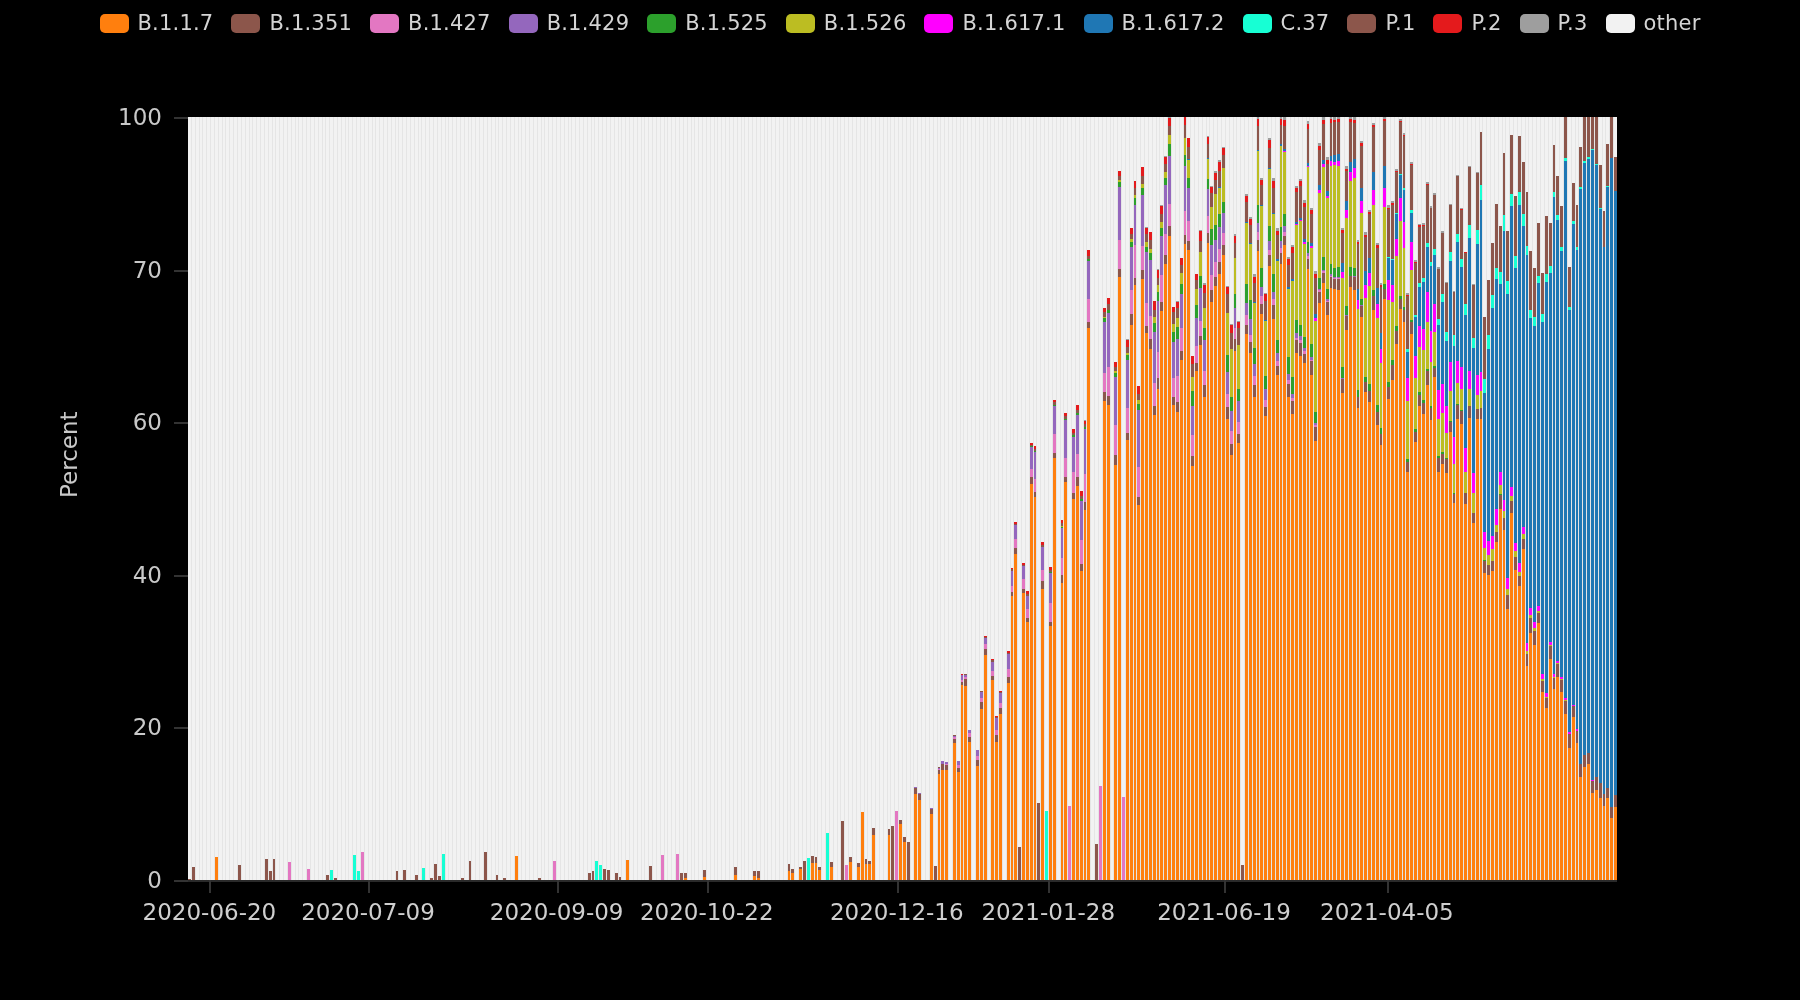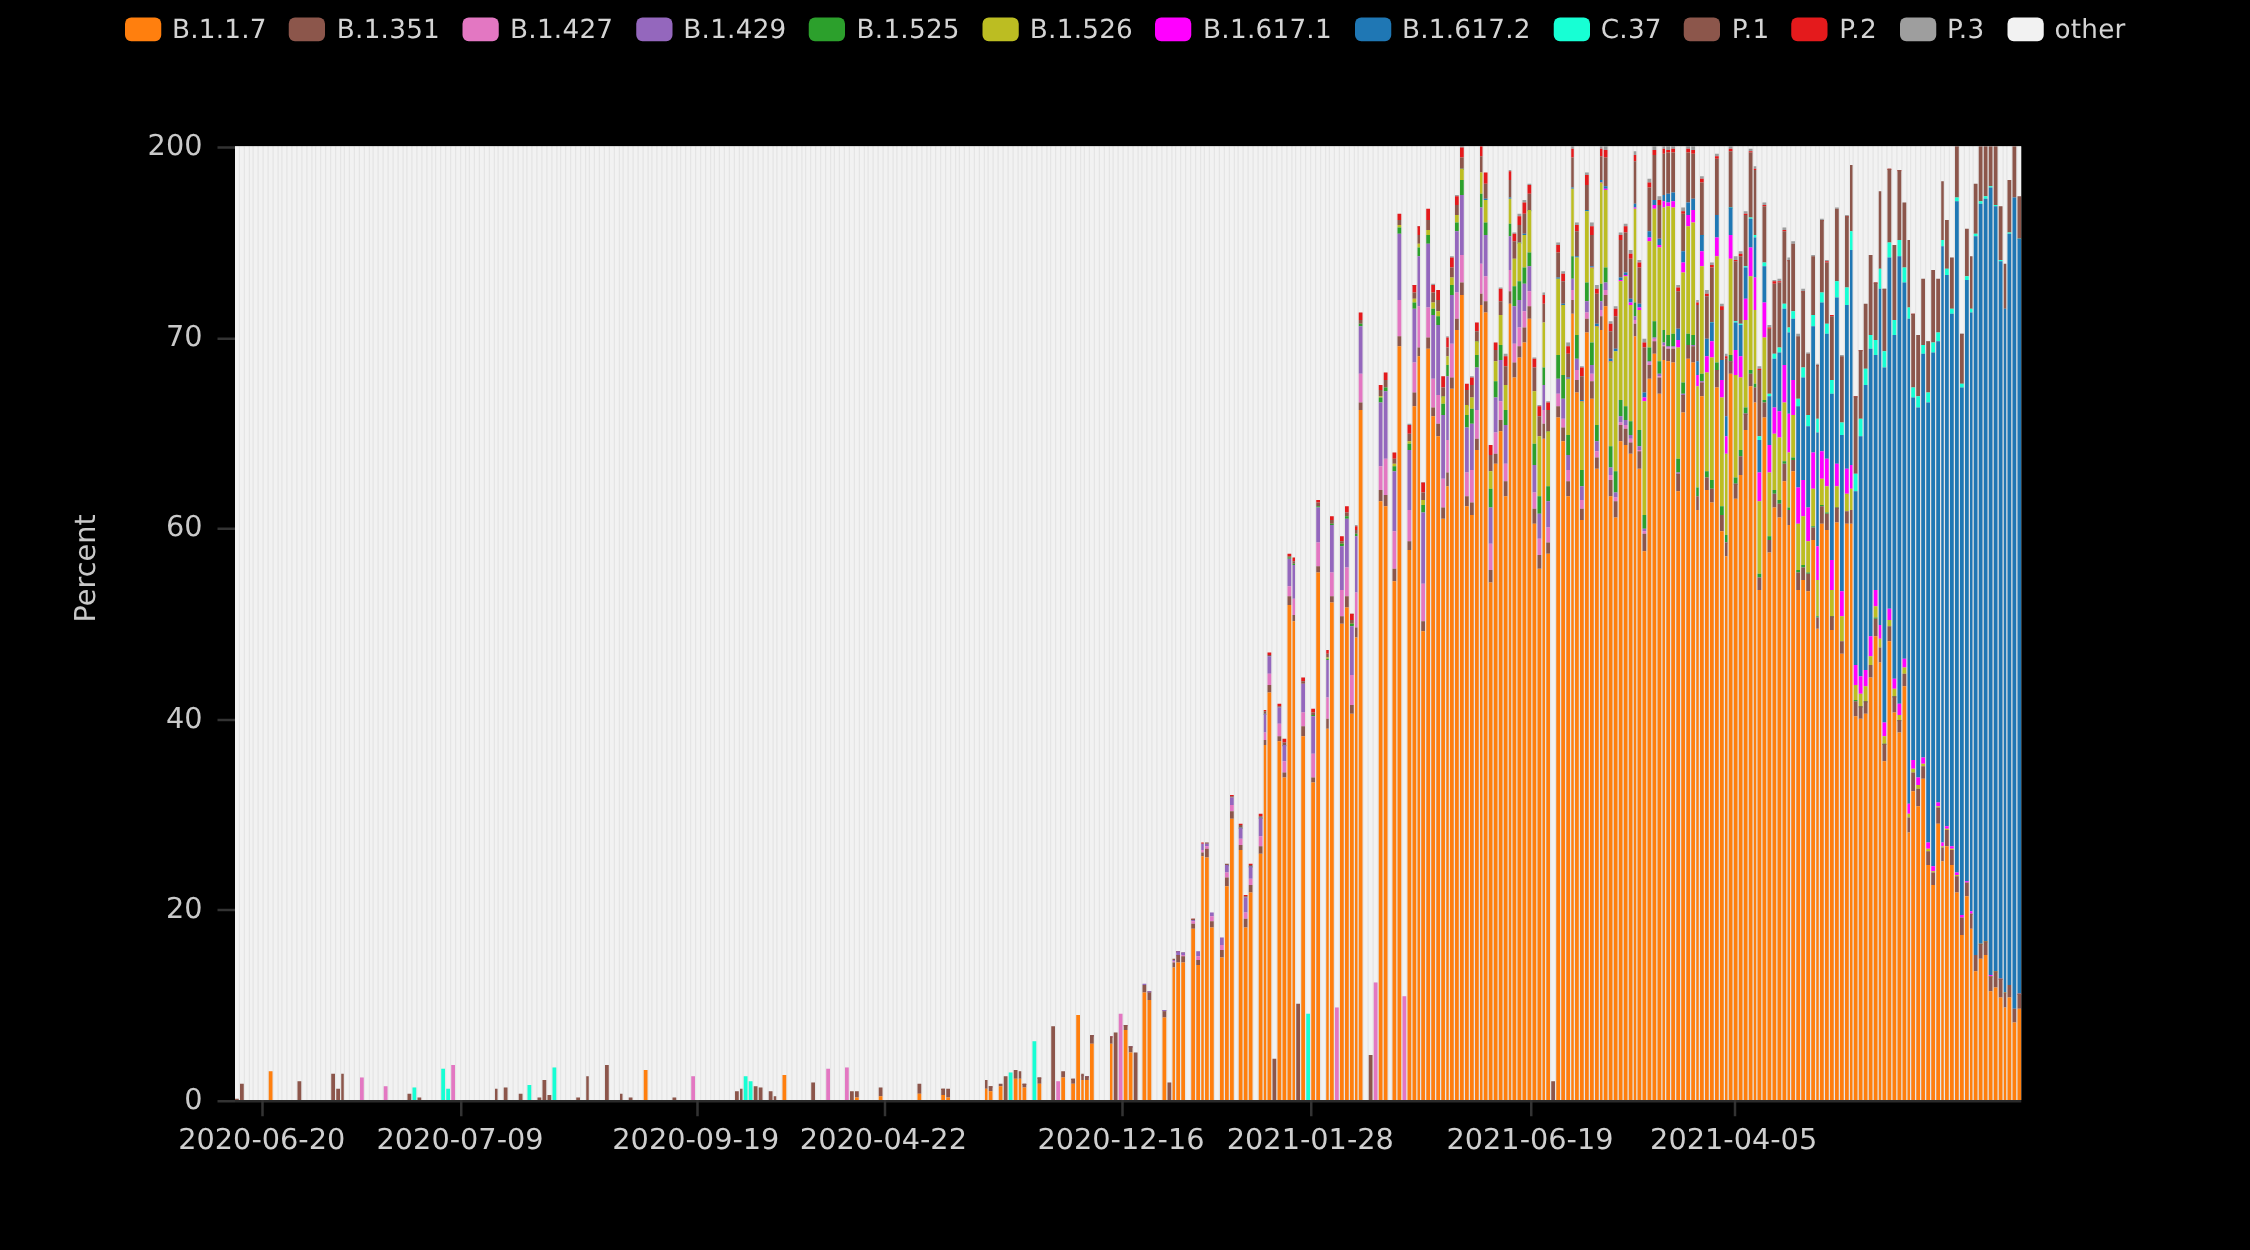--- a/index.html
+++ b/index.html
@@ -124,21 +124,21 @@
         <div class="ytick-label" style="top: 763px;">0</div>
         <div class="ytick" style="top: 610.4px;"></div>
         <div class="ytick-label" style="top: 610.4px;">20</div>
         <div class="ytick" style="top: 457.8px;"></div>
         <div class="ytick-label" style="top: 457.8px;">40</div>
         <div class="ytick" style="top: 305.2px;"></div>
         <div class="ytick-label" style="top: 305.2px;">60</div>
         <div class="ytick" style="top: 152.6px;"></div>
         <div class="ytick-label" style="top: 152.6px;">70</div>
         <div class="ytick" style="top: 0px;"></div>
-        <div class="ytick-label" style="top: 0px;">200</div>
+        <div class="ytick-label" style="top: 0px;">100</div>
       </div>
 
     <div id="plot-area">
       <div id="bars">
           <div class="bar">
             <div class="seg" style="height: 0.125229%; background: rgb(140, 86, 75);"></div>
             <div class="seg" style="height: 99.8747%; background: rgb(242, 242, 242);"></div>
           </div>
           <div class="bar">
             <div class="seg" style="height: 1.65009%; background: rgb(140, 86, 75);"></div>
@@ -2875,23 +2875,23 @@
     </div>
 
     <div class="axis-line" style="left:188px;top:880px;width:1429px;height:2px;"></div>
 
     <div id="x-axis">
         <div class="xtick" style="left: 21.435px;"></div>
         <div class="xtick-label" style="left: 21.435px;">2020-06-20</div>
         <div class="xtick" style="left: 180.054px;"></div>
         <div class="xtick-label" style="left: 180.054px;">2020-07-09</div>
         <div class="xtick" style="left: 368.682px;"></div>
-        <div class="xtick-label" style="left: 368.682px;">2020-09-19</div>
+        <div class="xtick-label" style="left: 368.682px;">2020-09-09</div>
         <div class="xtick" style="left: 518.727px;"></div>
-        <div class="xtick-label" style="left: 518.727px;">2020-04-22</div>
+        <div class="xtick-label" style="left: 518.727px;">2020-10-22</div>
         <div class="xtick" style="left: 708.784px;"></div>
         <div class="xtick-label" style="left: 708.784px;">2020-12-16</div>
         <div class="xtick" style="left: 860.258px;"></div>
         <div class="xtick-label" style="left: 860.258px;">2021-01-28</div>
         <div class="xtick" style="left: 1036.02px;"></div>
         <div class="xtick-label" style="left: 1036.02px;">2021-06-19</div>
         <div class="xtick" style="left: 1198.93px;"></div>
         <div class="xtick-label" style="left: 1198.93px;">2021-04-05</div>
       </div>
   </div>

